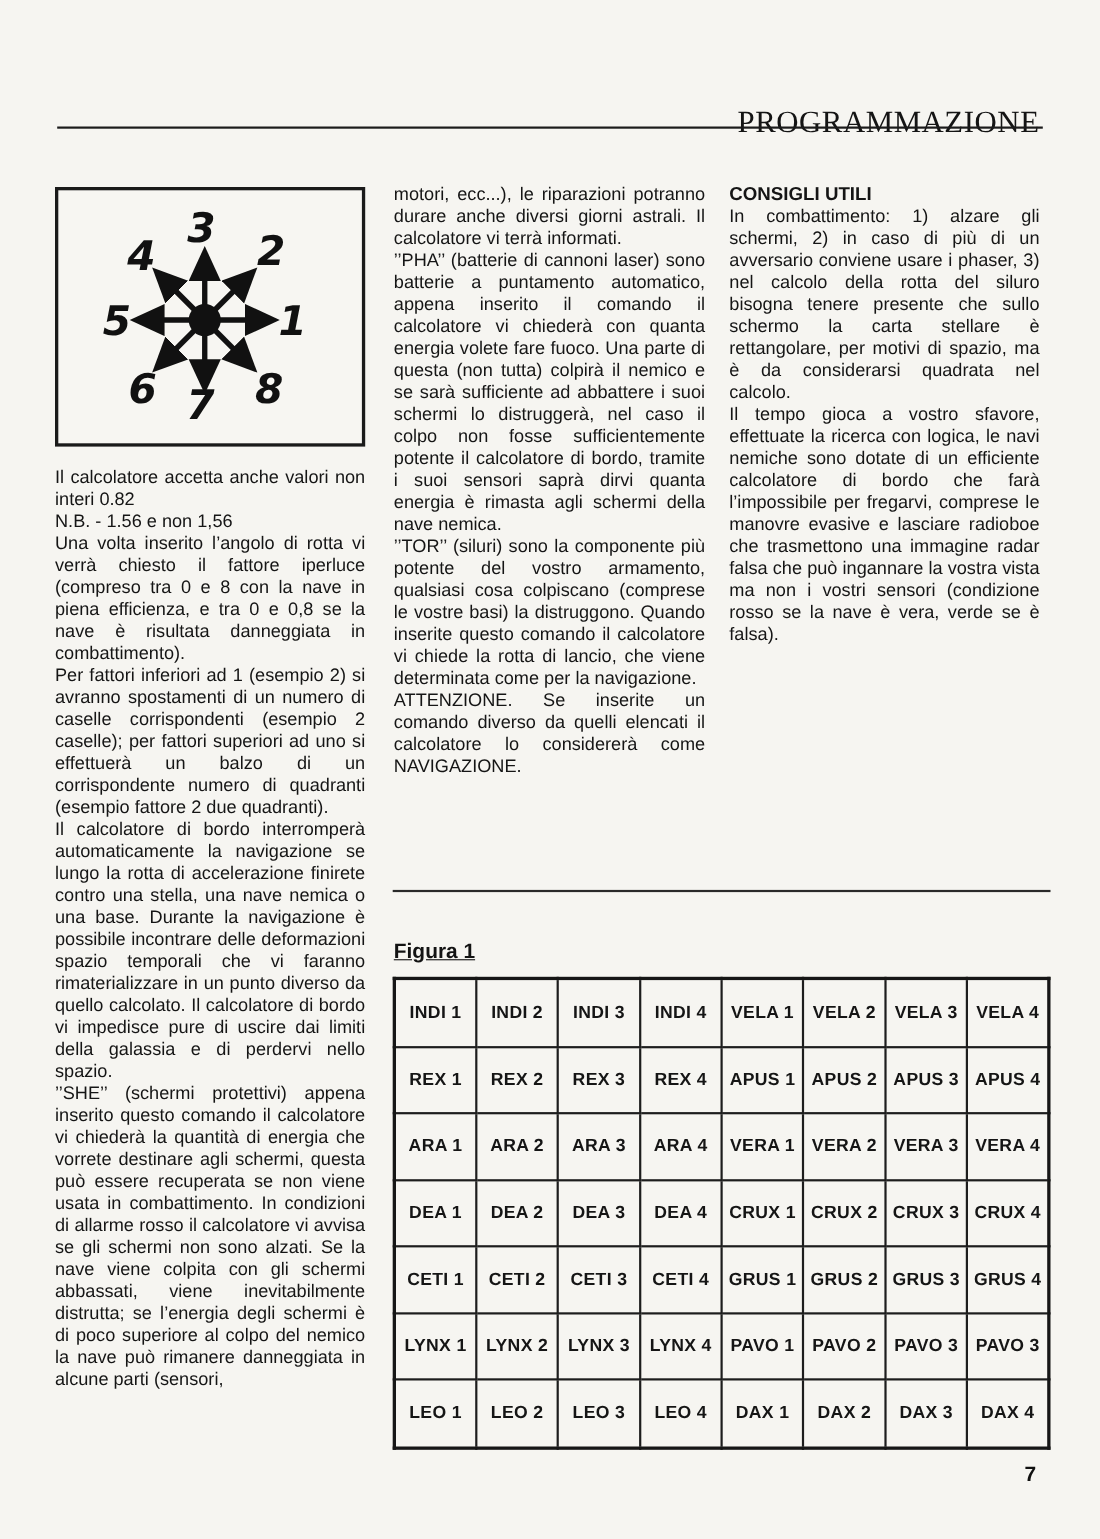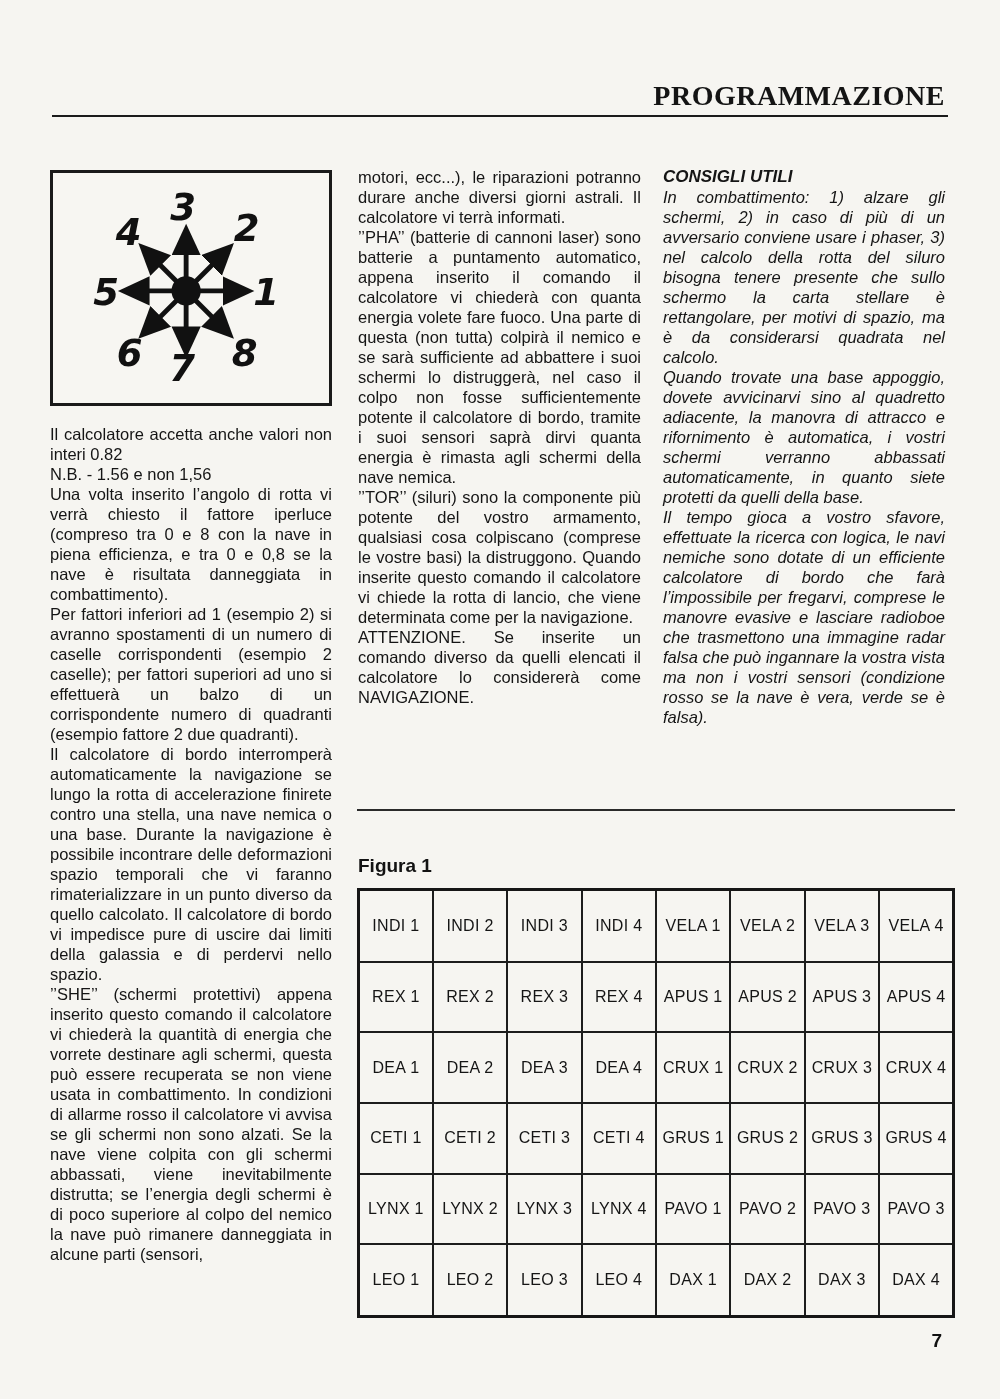--- a/index.html
+++ b/index.html
@@ -12,23 +12,23 @@
   .page{
     position:relative;
     width:1000px;
     height:1399px;
     background:#f6f5f1;
     overflow:hidden;
   }
   
   .header-title{
     position:absolute;
-    top:80px; right:55px;
+    top:96px; right:55px;
     font-family:"Liberation Serif", serif;
-    font-weight:bold;
+    font-weight:normal;
     font-size:28px;
     letter-spacing:0.5px;
     color:#141414;
     margin-left:24px;
   }
   .header-rule{
     position:absolute;
     top:115px; left:52px;
     width:896px; height:2px;
     background:#1b1b1b;
@@ -54,49 +54,51 @@
   .col{
     position:absolute;
     font-size:16.5px;
     line-height:20px;
     text-align:justify;
     color:#151515;
   }
   .col p{margin:0;}
   .col-left{left:50px; top:424px; width:282px;}
   .col-mid{left:358px; top:167px; width:283px;}
-  .col-right{left:663px; top:167px; width:282px;font-style:italic;}
+  .col-right{left:663px; top:167px; width:282px;}
   .col-heading{
     font-weight:bold;
     font-size:17px;
     margin:0;
     text-align:left;
   }
   
   .mid-rule{
     position:absolute;
     left:357px; top:809px;
     width:598px; height:2px;
     background:#2a2a2a;
   }
   .figura-caption{
     position:absolute;
     left:358px; top:855px;
     font-weight:bold;
     font-size:19px;
     color:#131313;
+    text-decoration:underline;
   }
   
   .star-table{
     position:absolute;
     left:357px; top:888px;
     width:598px; height:430px;
     border-collapse:collapse;
     table-layout:fixed;
     border:3px solid #161616;
+    font-weight:bold;
   }
   .star-table td{
     border:2px solid #1d1d1d;
     text-align:center;
     vertical-align:middle;
     font-size:16px;
     letter-spacing:0.3px;
     color:#151515;
     padding:0;
     white-space:nowrap;
@@ -159,21 +161,20 @@
   <div class="col col-mid">
     <p>motori, ecc...), le riparazioni potranno durare anche diversi giorni astrali. Il calcolatore vi terrà informati.</p>
     <p>’’PHA’’ (batterie di cannoni laser) sono batterie a puntamento automatico, appena inserito il comando il calcolatore vi chiederà con quanta energia volete fare fuoco. Una parte di questa (non tutta) colpirà il nemico e se sarà sufficiente ad abbattere i suoi schermi lo distruggerà, nel caso il colpo non fosse sufficientemente potente il calcolatore di bordo, tramite i suoi sensori saprà dirvi quanta energia è rimasta agli schermi della nave nemica.</p>
     <p>’’TOR’’ (siluri) sono la componente più potente del vostro armamento, qualsiasi cosa colpiscano (comprese le vostre basi) la distruggono. Quando inserite questo comando il calcolatore vi chiede la rotta di lancio, che viene determinata come per la navigazione.</p>
     <p>ATTENZIONE. Se inserite un comando diverso da quelli elencati il calcolatore lo considererà come NAVIGAZIONE.</p>
   </div>
 
   <div class="col col-right">
     <p class="col-heading">CONSIGLI UTILI</p>
     <p>In combattimento: 1) alzare gli schermi, 2) in caso di più di un avversario conviene usare i phaser, 3) nel calcolo della rotta del siluro bisogna tenere presente che sullo schermo la carta stellare è rettangolare, per motivi di spazio, ma è da considerarsi quadrata nel calcolo.</p>
-    <p>Quando trovate una base appoggio, dovete avvicinarvi sino al quadretto adiacente, la manovra di attracco e rifornimento è automatica, i vostri schermi verranno abbassati automaticamente, in quanto siete protetti da quelli della base.</p>
     <p>Il tempo gioca a vostro sfavore, effettuate la ricerca con logica, le navi nemiche sono dotate di un efficiente calcolatore di bordo che farà l’impossibile per fregarvi, comprese le manovre evasive e lasciare radioboe che trasmettono una immagine radar falsa che può ingannare la vostra vista ma non i vostri sensori (condizione rosso se la nave è vera, verde se è falsa).</p>
   </div>
 
   <div class="mid-rule"></div>
   <div class="figura-caption">Figura 1</div>
 
   <table class="star-table">
     <tbody>
       <tr>
         <td>INDI 1</td>
@@ -189,20 +190,30 @@
         <td>REX 1</td>
         <td>REX 2</td>
         <td>REX 3</td>
         <td>REX 4</td>
         <td>APUS 1</td>
         <td>APUS 2</td>
         <td>APUS 3</td>
         <td>APUS 4</td>
       </tr>
       <tr>
+        <td>ARA 1</td>
+        <td>ARA 2</td>
+        <td>ARA 3</td>
+        <td>ARA 4</td>
+        <td>VERA 1</td>
+        <td>VERA 2</td>
+        <td>VERA 3</td>
+        <td>VERA 4</td>
+      </tr>
+      <tr>
         <td>DEA 1</td>
         <td>DEA 2</td>
         <td>DEA 3</td>
         <td>DEA 4</td>
         <td>CRUX 1</td>
         <td>CRUX 2</td>
         <td>CRUX 3</td>
         <td>CRUX 4</td>
       </tr>
       <tr>

